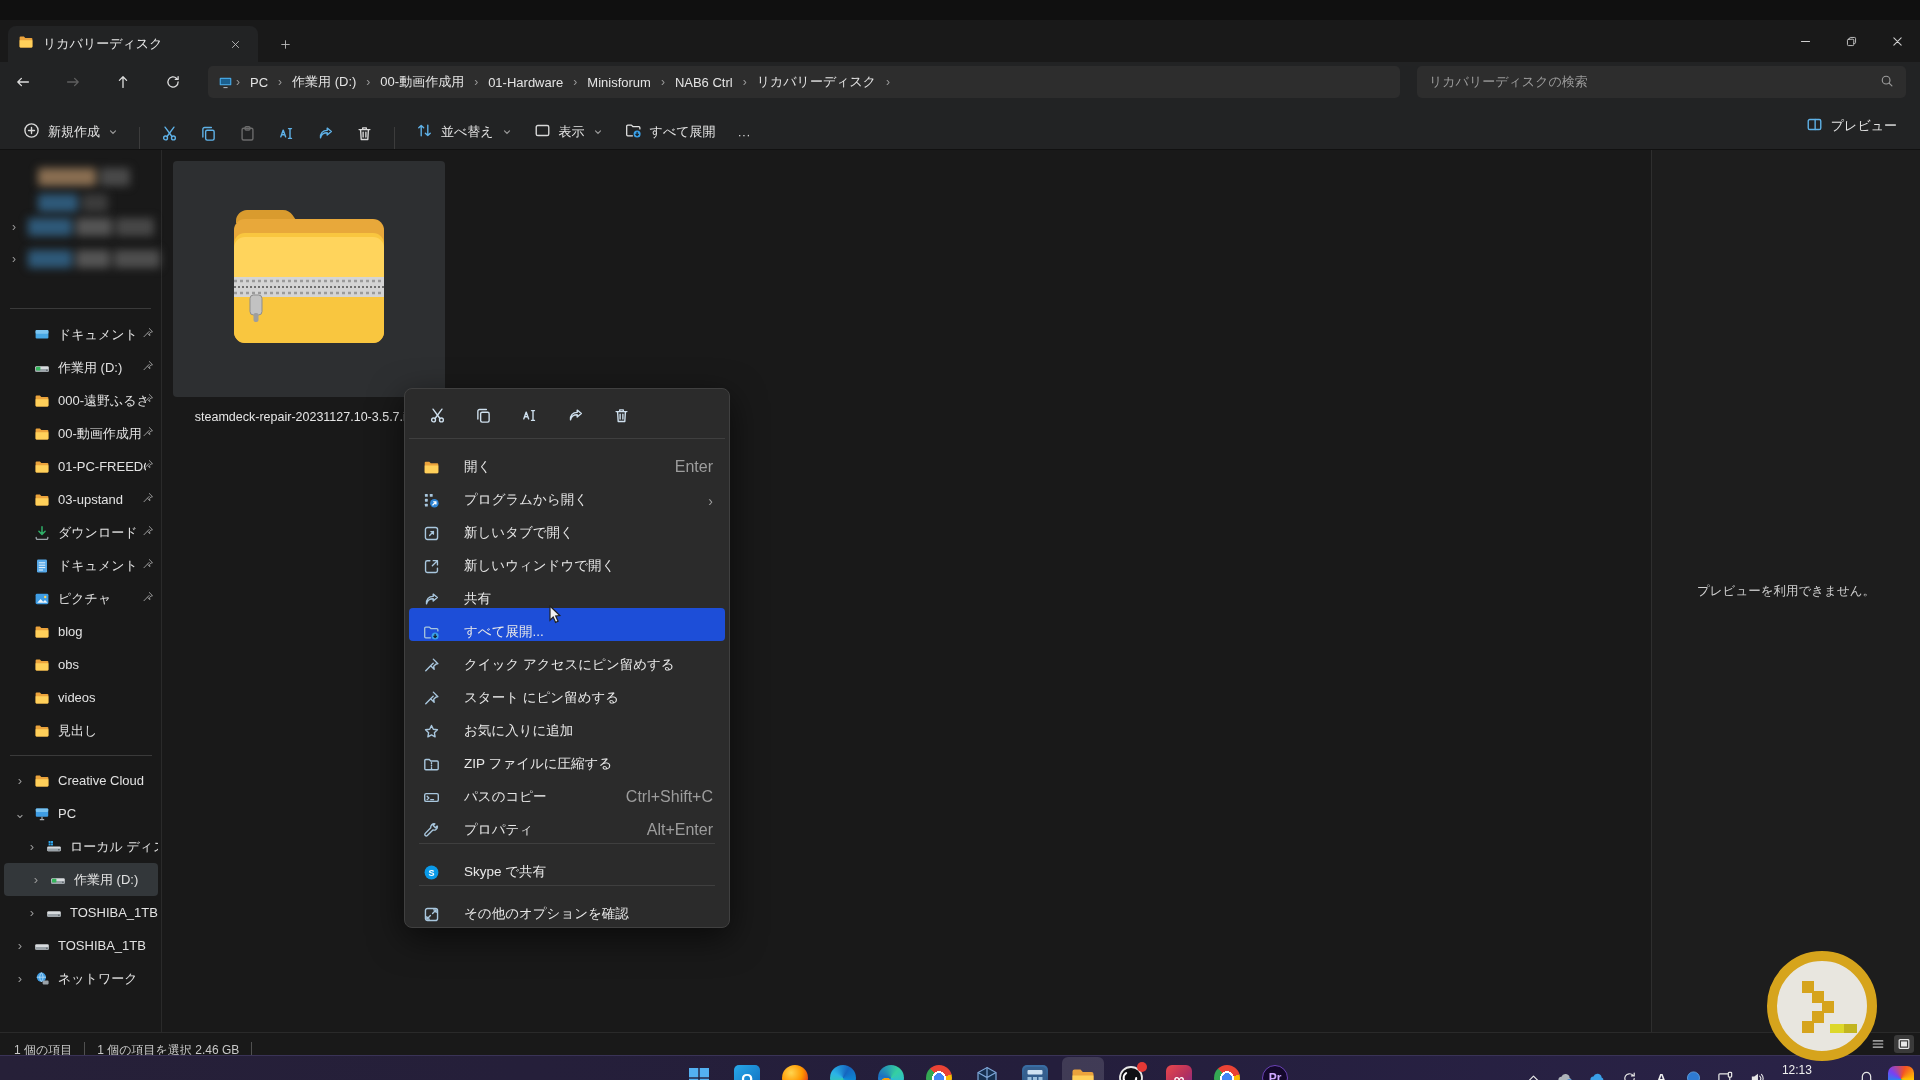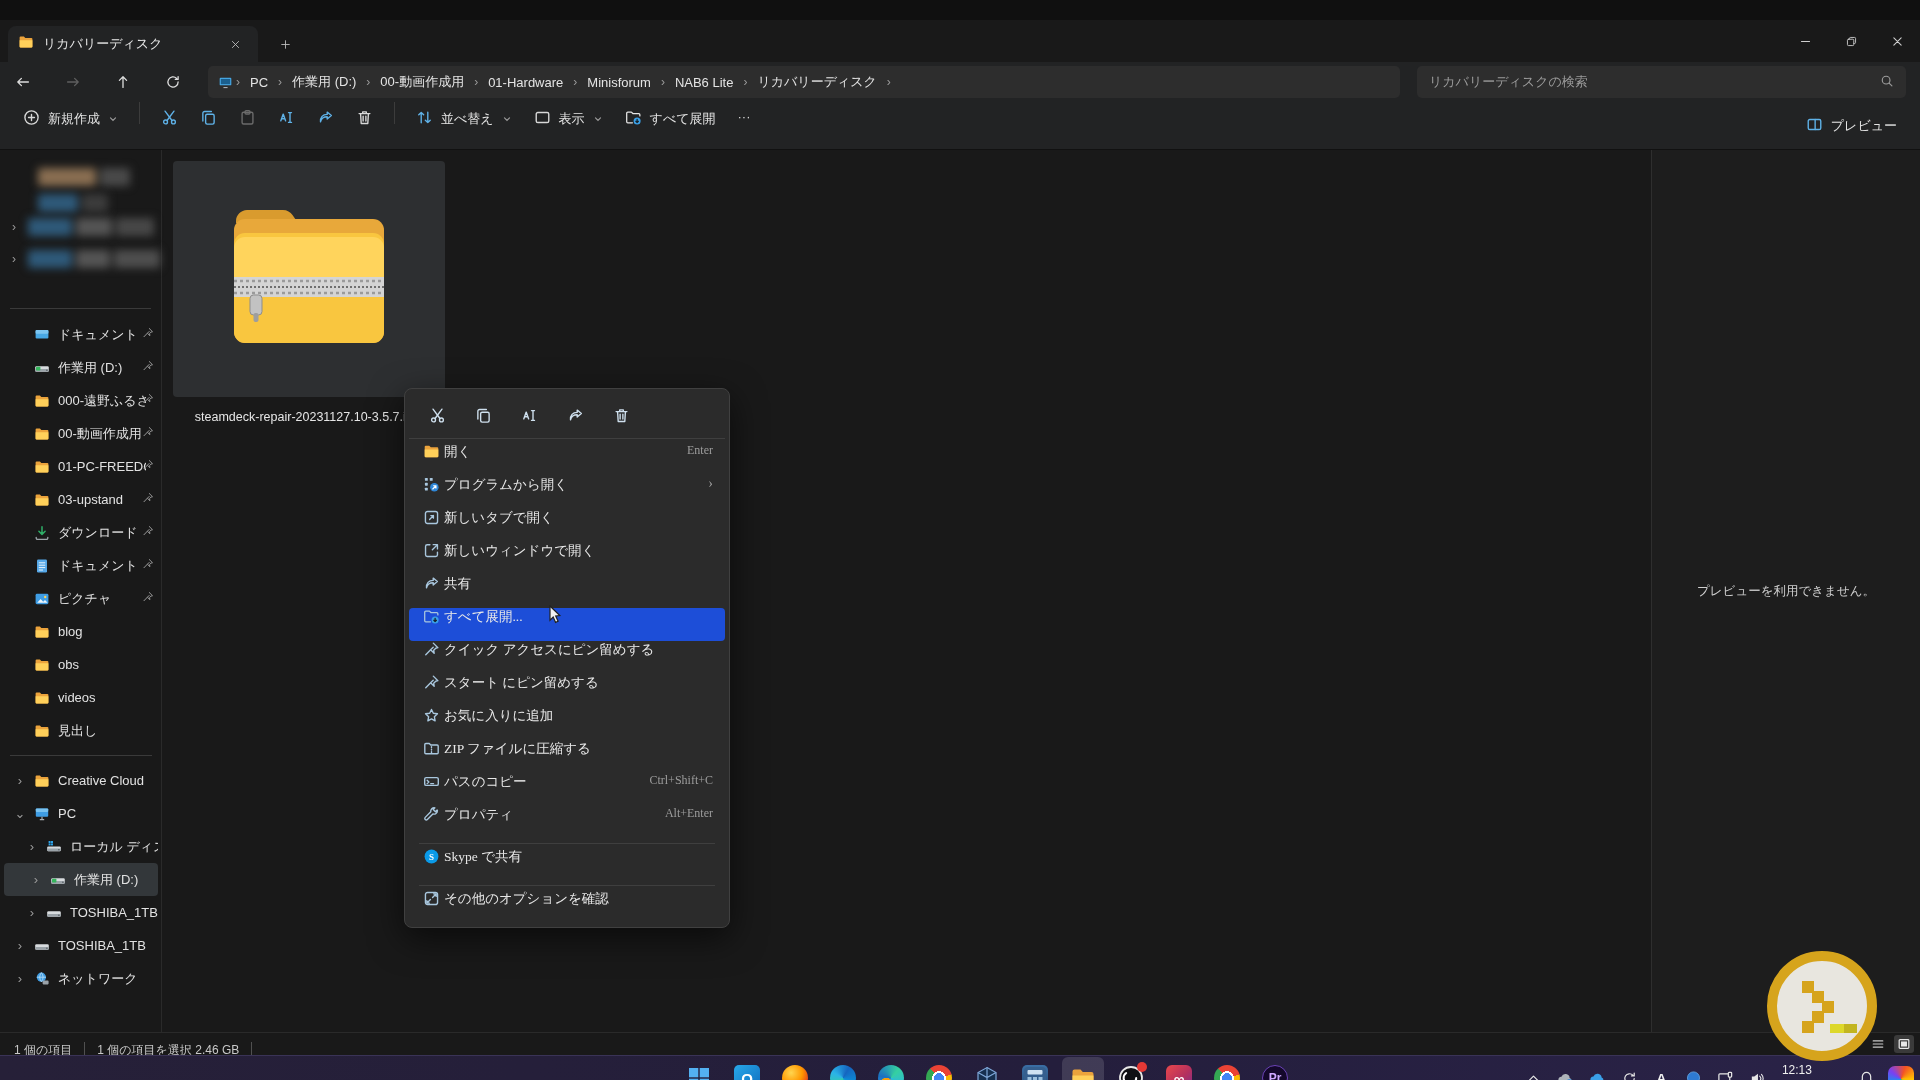--- a/index.html
+++ b/index.html
@@ -33,21 +33,21 @@
   .crumb { padding:3px 7px; border-radius:4px; white-space:nowrap; }
   .crumb-sep { color:#9a9a9a; font-size:12px; padding:0 3px; }
   .crumb-drive svg { width:15px; height:15px; vertical-align:-3px; }
   .searchbox { position:absolute; left:1417px; top:4px; width:489px; height:32px; background:#2d2d2d;
     border-radius:5px; display:flex; align-items:center; padding:0 12px; color:#9c9c9c; font-size:13px; }
   .searchbox .ph { flex:1; }
   .searchbox svg { width:14px; height:14px; color:#9c9c9c; }
 
   
   .toolbar { position:absolute; left:0; top:82px; width:1920px; height:48px; background:#222324;
-    border-bottom:1px solid #111; display:flex; align-items:flex-start; padding:0 14px; gap:4px; }
+    border-bottom:1px solid #111; display:flex; align-items:flex-end; padding:0 14px; gap:4px; }
   .tbtn { display:flex; align-items:center; gap:8px; padding:7px 9px; border-radius:4px;
     color:#e4e4e4; font-size:13px; }
   .tbtn svg { width:17px; height:17px; }
   .tbtn .chev svg { width:10px; height:10px; color:#9a9a9a; }
   .tsep { width:1px; height:22px; background:#3c3c3c; margin:0 8px; }
   .c-blue { color:#5fb2e8; }
   .c-dim  { color:#6b6b6b; }
   .c-wht  { color:#d8d8d8; }
   .tb-right { position:absolute; right:14px; top:0; height:48px; display:flex; align-items:center; }
 
@@ -95,27 +95,27 @@
 
   
   .ctxmenu { position:absolute; left:404px; top:368px; width:326px; background:#2b2b2b;
     border:1px solid #404040; border-radius:8px; box-shadow:0 10px 34px rgba(0,0,0,.6);
     padding:4px; z-index:30; }
   .qrow { display:flex; align-items:center; gap:14px; padding:8px 10px 9px 12px;
     border-bottom:1px solid #3f3f3f; margin-bottom:4px; }
   .qbtn { width:32px; height:28px; display:flex; align-items:center; justify-content:center;
     color:#cfe0ee; border-radius:4px; }
   .qbtn svg { width:17px; height:17px; }
-  .mitem { height:33px; display:flex; align-items:flex-start; gap:4px; padding:0 12px 0 14px;
-    border-radius:4px; color:#e8e8e8; font-size:13.5px; position:relative;font-family:Liberation Serif, serif; }
+  .mitem { height:33px; display:flex; align-items:flex-end; gap:24px; padding:0 12px 0 14px;
+    border-radius:4px; color:#e8e8e8; font-size:13.5px; position:relative; }
   .mitem.hl { background:#1d4ed8; }
   .mitem .mi { width:17px; height:17px; color:#a9c7de; flex:0 0 17px; }
   .mitem .mi svg { width:17px; height:17px; display:block; }
   .mitem .mlabel { flex:1; white-space:nowrap; }
-  .mitem .msc { color:#9d9d9d; font-size:12px; }
+  .mitem .msc { color:#9d9d9d; font-size:16px; }
   .mitem .msub { color:#9d9d9d; font-size:14px; }
   .mdiv { height:1px; background:#3f3f3f; margin:4px 10px; }
 
   
   .taskbar { position:absolute; left:0; top:1035px; width:1920px; height:45px;
     background:linear-gradient(90deg,#262038,#241e3c 55%,#2a2348); border-top:1px solid #3a3356; }
   .tb-apps { position:absolute; left:678px; top:1px; display:flex; gap:6px; }
   .tbcell { width:42px; height:42px; display:flex; align-items:center; justify-content:center;
     position:relative; border-radius:6px; }
   .tbcell.active { background:rgba(255,255,255,.13); }
@@ -232,21 +232,21 @@
         <span class="crumb">PC</span>
         <span class="crumb-sep">›</span>
         <span class="crumb">作業用 (D:)</span>
         <span class="crumb-sep">›</span>
         <span class="crumb">00-動画作成用</span>
         <span class="crumb-sep">›</span>
         <span class="crumb">01-Hardware</span>
         <span class="crumb-sep">›</span>
         <span class="crumb">Minisforum</span>
         <span class="crumb-sep">›</span>
-        <span class="crumb">NAB6 Lite</span>
+        <span class="crumb">NAB6 Ctrl</span>
         <span class="crumb-sep">›</span>
         <span class="crumb">リカバリーディスク</span>
         <span class="crumb-sep">›</span>
       </div>
     <div class="searchbox">
       <span class="ph">リカバリーディスクの検索</span>
       <span id="search-icon"><svg viewBox="0 0 16 16" fill="none" stroke="currentColor" stroke-width="1.3" stroke-linecap="round" stroke-linejoin="round">
             <circle cx="7" cy="7" r="4.4"></circle>
             <path d="M10.4 10.4l3.2 3.2"></path>
           </svg></span>

